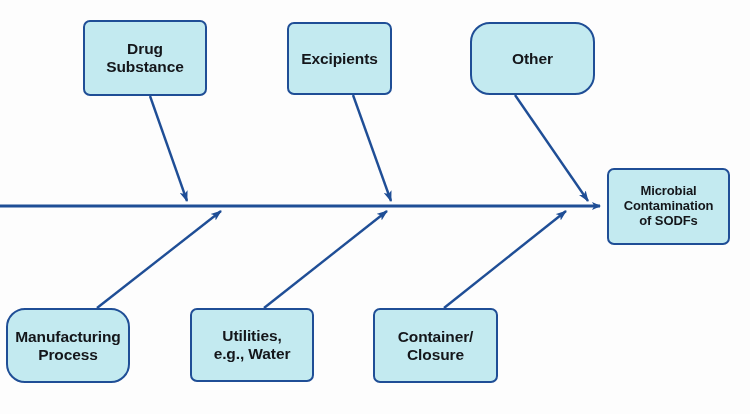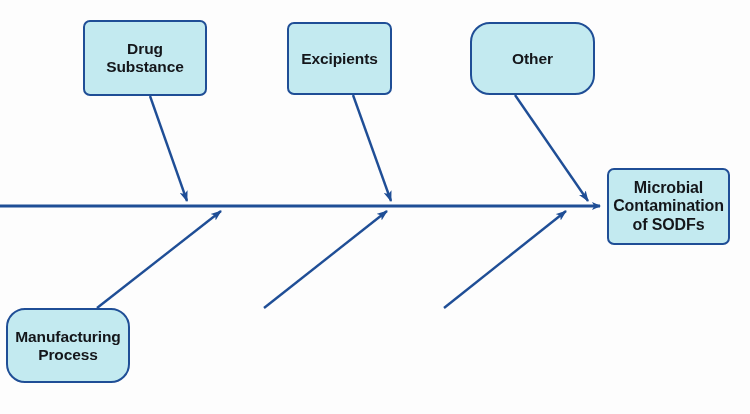--- a/index.html
+++ b/index.html
@@ -39,21 +39,21 @@
     line-height: 1.16;
     letter-spacing: -0.1px;
     z-index: 2;
   }
   .node-label {
     display: block;
     padding: 0 5px;
     white-space: pre-line;
   }
   .effect-box {
-    font-size: 16px;
+    font-size: 13px;
     line-height: 1.15;
   }
 </style>
 </head>
 <body>
 
 <div id="diagram-root">
 
   <svg id="fishbone-svg" viewBox="0 0 750 414">
     <defs>
@@ -87,21 +87,29 @@
 
   <div class="node-box" style="left:470px; top:22px; width:125px; height:73px;border-radius:20px;">
     <span class="node-label">Other</span>
   </div>
 
   <div class="node-box" style="left:6px; top:308px; width:124px; height:75px;border-radius:19px;">
     <span class="node-label">Manufacturing
 Process</span>
   </div>
 
+  <div class="node-box" style="left:190px; top:308px; width:124px; height:74px;">
+    <span class="node-label">Utilities,
+e.g., Water</span>
+  </div>
 
+  <div class="node-box" style="left:373px; top:308px; width:125px; height:75px;">
+    <span class="node-label">Container/
+Closure</span>
+  </div>
 
   <div class="node-box effect-box" style="left:607px; top:168px; width:123px; height:77px;">
     <span class="node-label">Microbial
 Contamination
 of SODFs</span>
   </div>
 
 </div>
 
 </body></html>

